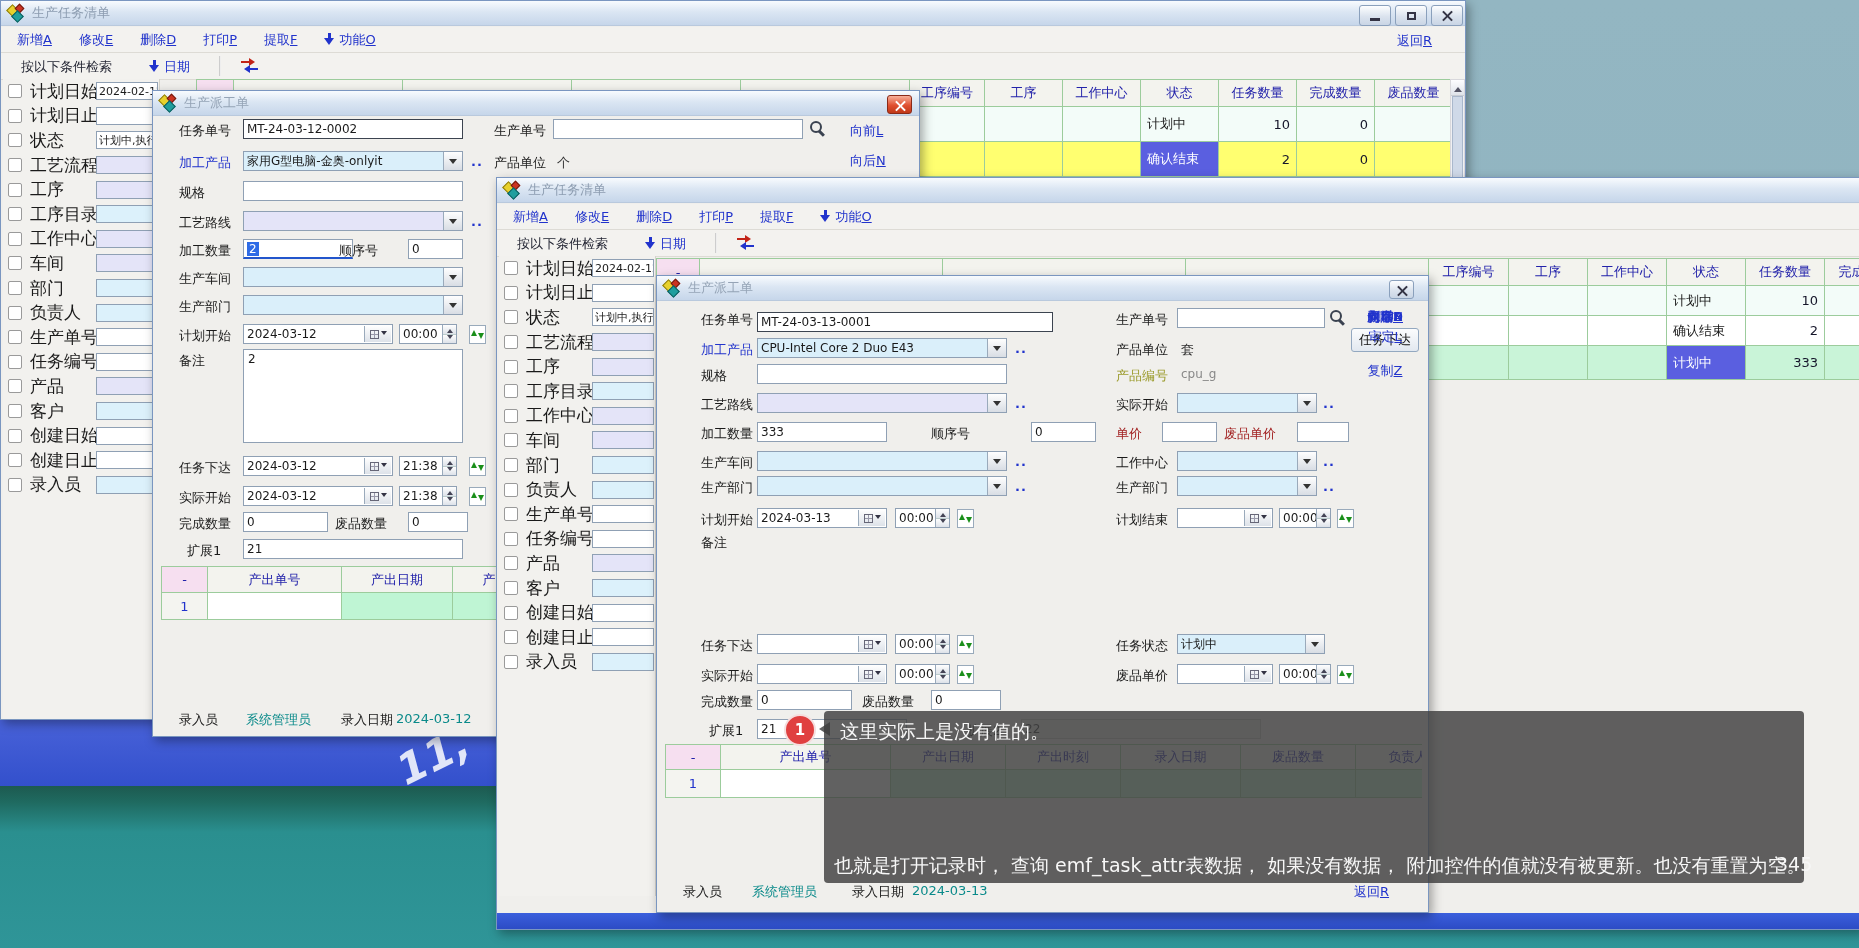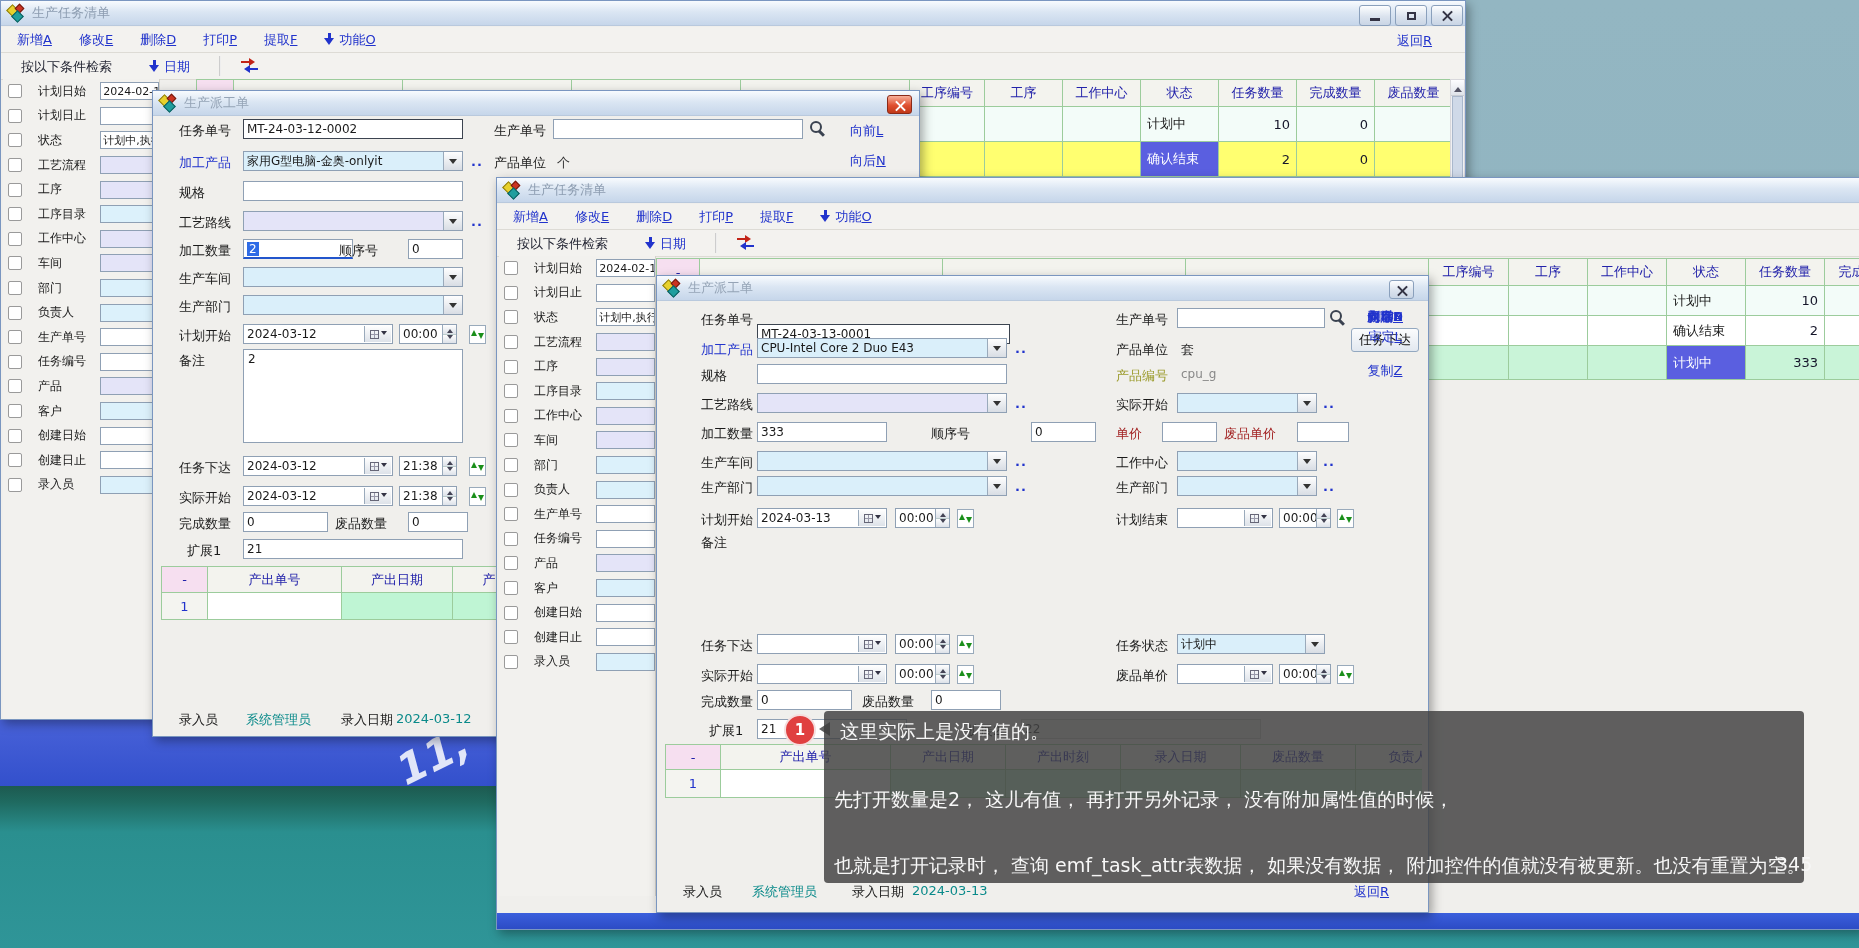--- a/index.html
+++ b/index.html
@@ -43,21 +43,21 @@
   .swap{position:absolute;width:18px;height:14px}
   .swap .sr,.swap .sl{position:absolute;left:0;width:12px;height:2px}
   .swap .sr{top:2px;background:#c22418}
   .swap .sr:after{content:"";position:absolute;right:-6px;top:-3px;border:4px solid transparent;border-left:6px solid #c22418}
   .swap .sl{top:9px;background:#2133cc;left:5px}
   .swap .sl:after{content:"";position:absolute;left:-6px;top:-3px;border:4px solid transparent;border-right:6px solid #2133cc}
   
   .sb-col{position:absolute;left:2px;top:78px;width:156px;background:#f2f1ee;border-right:1px solid #d5d3cb}
   .sb-row{height:24.6px;display:flex;align-items:center;padding-left:5px}
   .cb{width:12px;height:12px;border:1px solid #9a9a9a;border-radius:2px;background:#fff;flex:none;cursor:pointer}
-  .sb-lab{width:66px;margin-left:16px;font-size:12px;white-space:nowrap;overflow:hidden}
+  .sb-lab{width:66px;margin-left:8px;font-size:17px;white-space:nowrap;overflow:hidden}
   .sb-field{width:62px;height:18px;border:1px solid #8fa0b4;font-size:11px;line-height:17px;padding:0 2px;
      overflow:hidden;white-space:nowrap;box-sizing:border-box;background:#fff}
   .f-w{background:#fff}.f-lav{background:#e4e4f8}.f-cyan{background:#dcf1fb}
   
   .grid{position:absolute}
   .grow{display:flex}
   .gc{box-sizing:border-box;border-right:1px solid #9ccc9c;border-bottom:1px solid #9ccc9c;overflow:hidden;white-space:nowrap;
       font-size:13px;display:flex;align-items:center}
   .gh{background:#f3f3ee;color:#2222aa;justify-content:center;border-top:1px solid #9ccc9c}
   .gh.first,.gc.first{border-left:1px solid #9ccc9c}
@@ -644,21 +644,21 @@
         <i class="d2"></i>
         <i class="d3"></i>
       </span>
     <span>生产派工单</span>
   </div>
   <span class="closr gry" style="left:732px">
       <span class="xg" style="width:9px;height:9px"></span>
     </span>
 
   <span class="lab" style="left:44px;top:35px">任务单号</span>
-  <span class="fld strong" style="left:100px;top:48px;width:253px">MT-24-03-13-0001</span>
+  <span class="fld strong" style="left:100px;top:36px;width:296px">MT-24-03-13-0001</span>
   <span class="lab lab-blue" style="left:44px;top:65px">加工产品</span>
   <span class="fld c-cyan" style="left:100px;top:62px;width:250px"><span>CPU-Intel Core 2 Duo E43</span><span class="dd">
         <i></i>
       </span></span>
   <span class="dots" style="left:358px;top:65px">..</span>
   <span class="lab" style="left:44px;top:91px">规格</span>
   <span class="fld" style="left:100px;top:88px;width:250px"></span>
   <span class="lab" style="left:44px;top:120px">工艺路线</span>
   <span class="fld c-lav" style="left:100px;top:117px;width:250px"><span></span><span class="dd">
         <i></i>
@@ -840,16 +840,15 @@
   <span class="lab teal" style="left:95px;top:607px">系统管理员</span>
   <span class="lab" style="left:195px;top:607px">录入日期</span>
   <span class="lab teal" style="left:255px;top:607px">2024-03-13</span>
   <span class="lnk" style="left:697px;top:607px"><span>返回</span><span class="k">R</span></span>
 </div>
 
 <span class="note-badge">1</span>
 <span class="note-point"></span>
 <div class="note-panel">
   <span class="nline" style="left:16px;top:8px">这里实际上是没有值的。</span>
-  <span class="nline" style="left:10px;top:76px">先打开数量是2， 这儿有值， 再打开另外记录， 没有附加属性值的时候，</span>
   <span class="nline" style="left:10px;top:142px">也就是打开记录时， 查询 emf_task_attr表数据， 如果没有数据， 附加控件的值就没有被更新。也没有重置为空。</span>
   <span class="nline" style="left:952px;top:142px">345</span>
 </div>
 
 </body></html>

